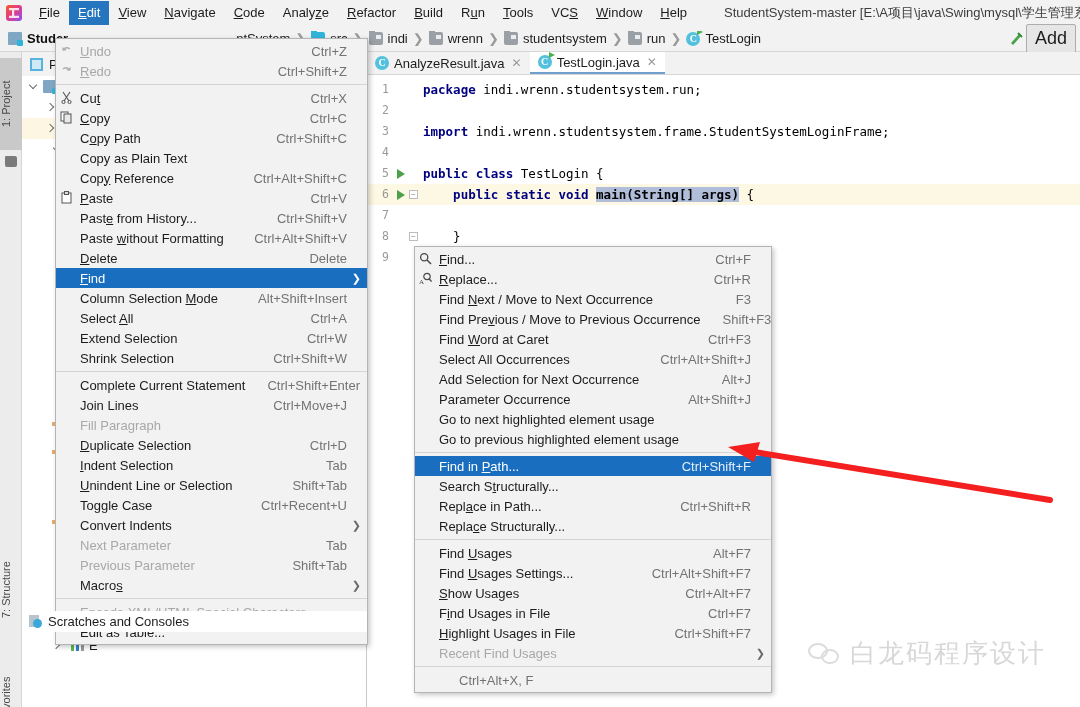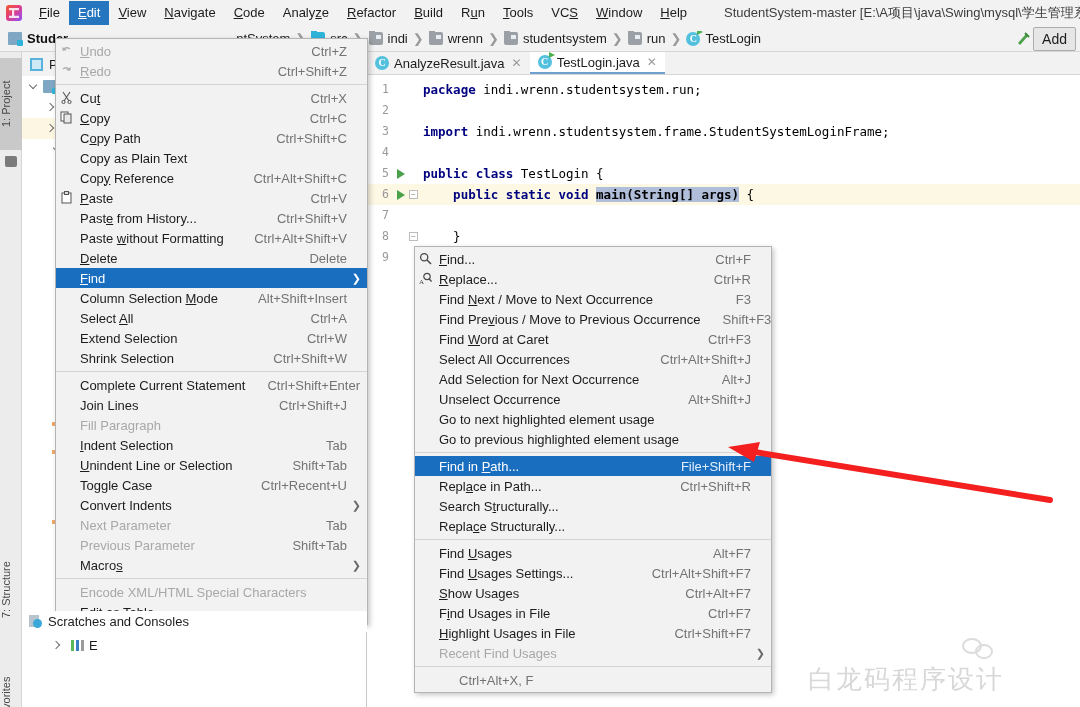--- a/index.html
+++ b/index.html
@@ -66,21 +66,21 @@
   .ico-class.run:after {
     content: ""; position: absolute; right: -3px; top: -3px;
     width: 0; height: 0; border-left: 6px solid #4caf50;
     border-top: 3.5px solid transparent; border-bottom: 3.5px solid transparent;
   }
   .nav-right { margin-left: auto; display: flex; align-items: center; padding-right: 4px; }
   .hammer-icon { width: 20px; height: 20px; position: relative; }
   .hammer-icon svg { display: block; }
   .add-btn {
     border: 1px solid #adadad; background: #e6e6e6; padding: 3px 8px;
-    font-size: 14px; color: #1c1c1c; white-space: nowrap; border-radius: 2px;
+    font-size: 18px; color: #1c1c1c; white-space: nowrap; border-radius: 2px;
   }
 
   
   .stripe-left {
     position: absolute; left: 0; top: 52px; width: 22px; height: 655px;
     background: #ececec; border-right: 1px solid #d6d6d6;
   }
   .stripe-btn {
     position: absolute; left: 0; width: 22px;
     writing-mode: vertical-rl; transform: rotate(180deg);
@@ -171,23 +171,23 @@
   .ico-scratch .cl { position: absolute; left: 4px; top: 4px; width: 9px; height: 9px; border-radius: 50%; background: #3aa8d8; }
 
   
   .struct-row { position: absolute; left: 28px; display: flex; align-items: center; font-size: 13px; color: #1c1c1c; }
 
   
   .red-arrow { position: absolute; left: 720px; top: 440px; width: 350px; height: 85px; pointer-events: none; }
 
   
   .watermark {
-    position: absolute; left: 808px; top: 636px; display: flex; align-items: flex-end;
+    position: absolute; left: 808px; top: 636px; display: flex; align-items: center;
     color: #d8d8d8; font-size: 26px; letter-spacing: 2px;
-    font-family: "DejaVu Sans", sans-serif; white-space: nowrap; flex-direction: column;
+    font-family: "DejaVu Sans", sans-serif; white-space: nowrap;
   }
   .wechat-ico { width: 34px; height: 26px; margin-right: 8px; position: relative; flex: none; }
   .wechat-ico .b1, .wechat-ico .b2 { position: absolute; border: 2px solid #dcdcdc; border-radius: 50%; }
   .wechat-ico .b1 { left: 0; top: 2px; width: 20px; height: 16px; }
   .wechat-ico .b2 { left: 13px; top: 8px; width: 18px; height: 15px; background: transparent; }
 </style>
 </head>
 <body>
 
 <div id="root">
@@ -469,27 +469,33 @@
     <div class="mi-sep"></div>
     <div class="mi">
         <span class="mi-ico"></span>
         <span class="mi-label">Complete Current Statement</span>
         <span class="mi-acc">Ctrl+Shift+Enter</span>
         <span class="mi-arrow"></span>
       </div>
     <div class="mi">
         <span class="mi-ico"></span>
         <span class="mi-label">Join Lines</span>
-        <span class="mi-acc">Ctrl+Shift+J</span>
+        <span class="mi-acc">Ctrl+Move+J</span>
         <span class="mi-arrow"></span>
       </div>
     <div class="mi disabled">
         <span class="mi-ico"></span>
         <span class="mi-label">Fill Paragraph</span>
         <span class="mi-acc"></span>
+        <span class="mi-arrow"></span>
+      </div>
+    <div class="mi">
+        <span class="mi-ico"></span>
+        <span class="mi-label"><u>D</u>uplicate Selection</span>
+        <span class="mi-acc">Ctrl+D</span>
         <span class="mi-arrow"></span>
       </div>
     <div class="mi">
         <span class="mi-ico"></span>
         <span class="mi-label"><u>I</u>ndent Selection</span>
         <span class="mi-acc">Tab</span>
         <span class="mi-arrow"></span>
       </div>
     <div class="mi">
         <span class="mi-ico"></span>
@@ -591,53 +597,53 @@
         <span class="mi-arrow"></span>
       </div>
     <div class="mi">
         <span class="mi-ico"></span>
         <span class="mi-label">Add Selection for Next Occurrence</span>
         <span class="mi-acc">Alt+J</span>
         <span class="mi-arrow"></span>
       </div>
     <div class="mi">
         <span class="mi-ico"></span>
-        <span class="mi-label">Unselect Occurrence</span>
+        <span class="mi-label">Parameter Occurrence</span>
         <span class="mi-acc">Alt+Shift+J</span>
         <span class="mi-arrow"></span>
       </div>
     <div class="mi">
         <span class="mi-ico"></span>
         <span class="mi-label">Go to next highlighted element usage</span>
         <span class="mi-acc"></span>
         <span class="mi-arrow"></span>
       </div>
     <div class="mi">
         <span class="mi-ico"></span>
         <span class="mi-label">Go to previous highlighted element usage</span>
         <span class="mi-acc"></span>
         <span class="mi-arrow"></span>
       </div>
     <div class="mi-sep"></div>
     <div class="mi sel">
         <span class="mi-ico"></span>
         <span class="mi-label">Find in <u>P</u>ath...</span>
-        <span class="mi-acc">File+Shift+F</span>
+        <span class="mi-acc">Ctrl+Shift+F</span>
+        <span class="mi-arrow"></span>
+      </div>
+    <div class="mi">
+        <span class="mi-ico"></span>
+        <span class="mi-label">Search S<u>t</u>ructurally...</span>
+        <span class="mi-acc"></span>
         <span class="mi-arrow"></span>
       </div>
     <div class="mi">
         <span class="mi-ico"></span>
         <span class="mi-label">Repl<u>a</u>ce in Path...</span>
         <span class="mi-acc">Ctrl+Shift+R</span>
-        <span class="mi-arrow"></span>
-      </div>
-    <div class="mi">
-        <span class="mi-ico"></span>
-        <span class="mi-label">Search S<u>t</u>ructurally...</span>
-        <span class="mi-acc"></span>
         <span class="mi-arrow"></span>
       </div>
     <div class="mi">
         <span class="mi-ico"></span>
         <span class="mi-label">Repla<u>c</u>e Structurally...</span>
         <span class="mi-acc"></span>
         <span class="mi-arrow"></span>
       </div>
     <div class="mi-sep"></div>
     <div class="mi">

